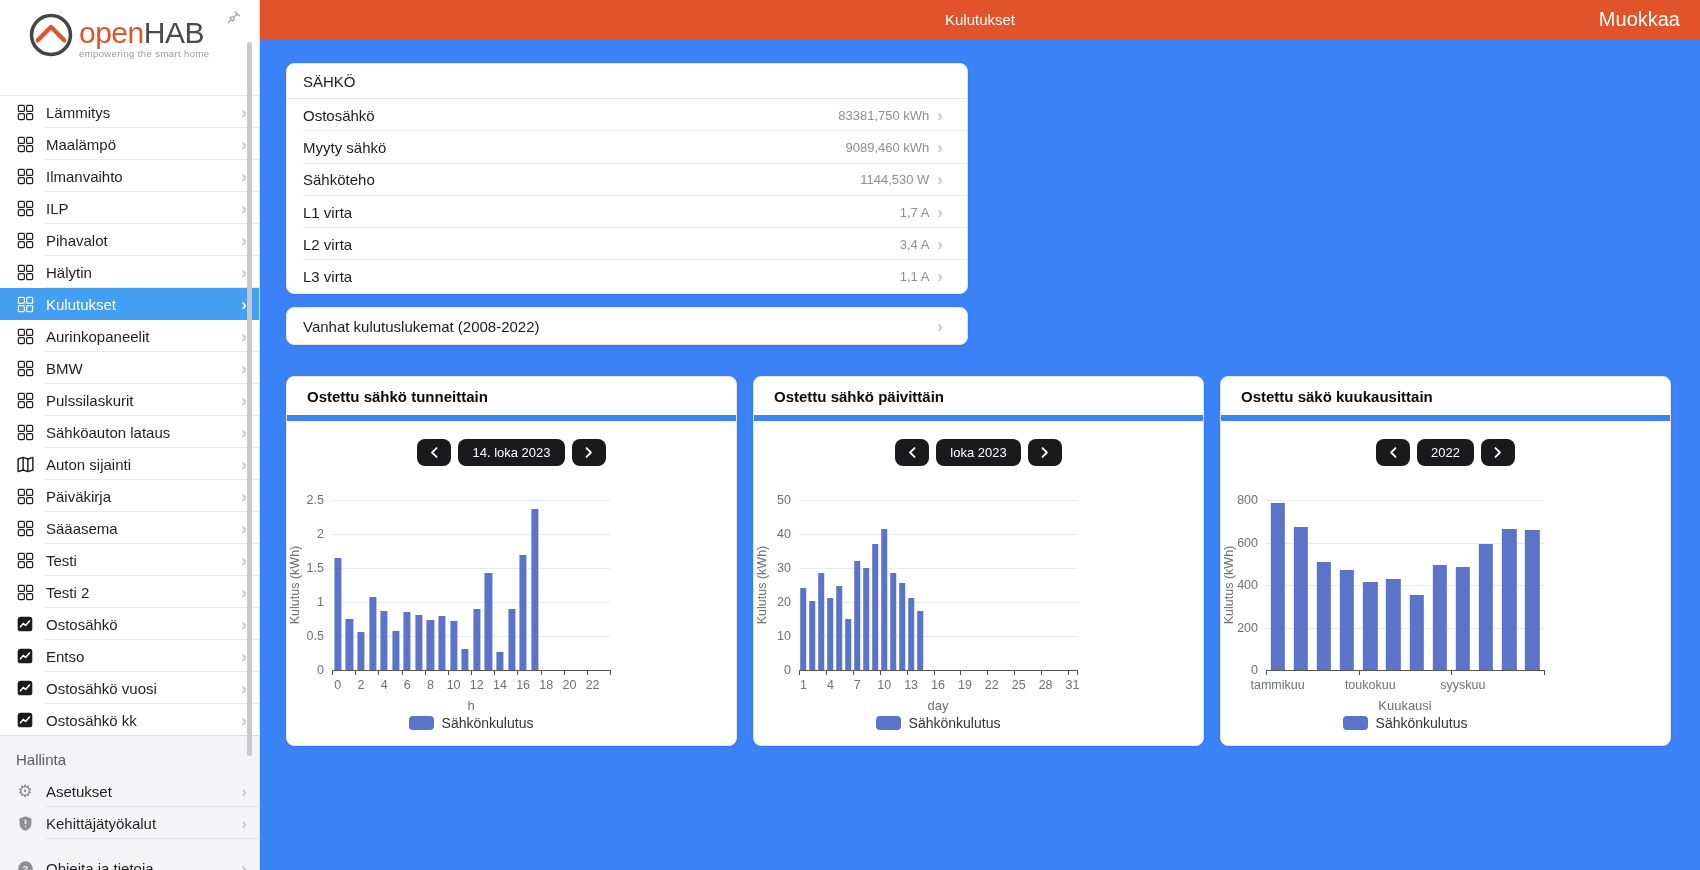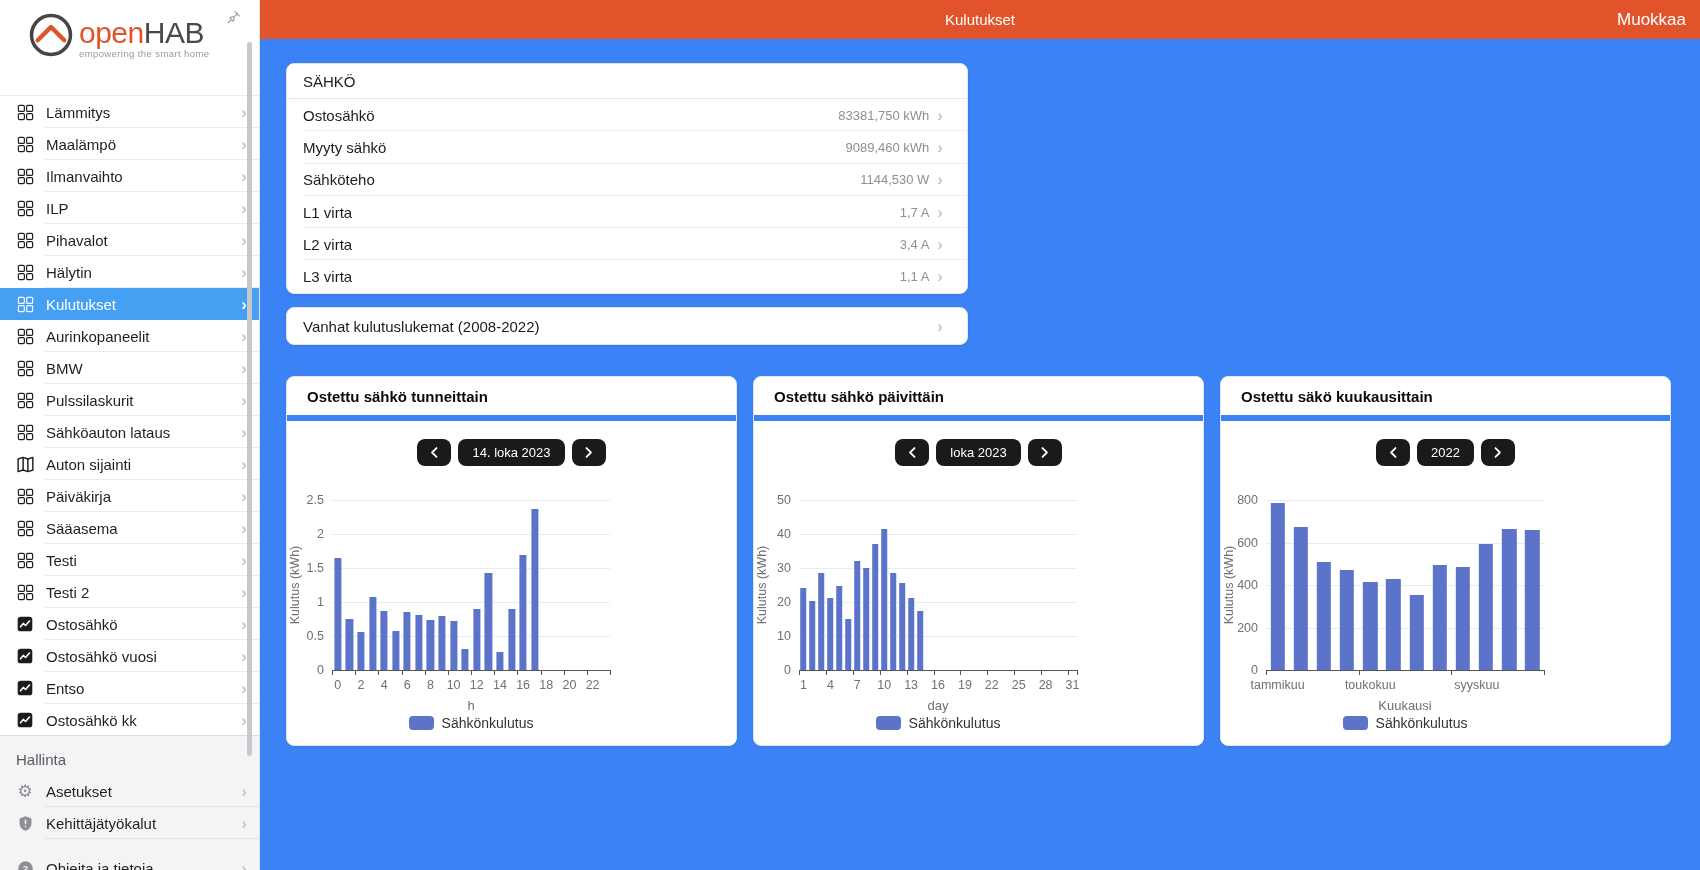--- a/index.html
+++ b/index.html
@@ -3,21 +3,21 @@
 <meta charset="utf-8">
 <style>
   html,body{margin:0;padding:0}
   body{width:1700px;height:870px;overflow:hidden;background:#f0f0f1;
        font-family:"Liberation Sans",sans-serif;-webkit-font-smoothing:antialiased}
   .app{position:relative;width:1700px;height:870px}
 
   
   .topbar{position:absolute;left:260px;top:0;right:0;height:39px;display:flex;align-items:center}
   .topbar-title{flex:1;text-align:center;color:#fff;font-size:15px}
-  .topbar-edit{position:absolute;right:14px;top:0;height:39px;display:flex;align-items:center;color:#fff;font-size:17px;cursor:pointer}
+  .topbar-edit{position:absolute;right:20px;top:0;height:39px;display:flex;align-items:center;color:#fff;font-size:20px;cursor:pointer}
 
   
   .sidebar{position:absolute;left:0;top:0;width:260px;height:870px;background:#fff;border-right:1px solid #e2e2e4;box-sizing:border-box}
   .logo{display:flex;align-items:flex-end;padding:20px 0 0 28px;height:58px;box-sizing:border-box}
   .logo-word{margin-left:5px;line-height:1}
   .lw-line{font-size:30px;letter-spacing:-0.5px;margin-top:4px}
   .lw-open{color:#e1532b}
   .lw-hab{color:#4a4a4a}
   .tagline{font-size:9.5px;color:#9a9a9a;text-align:right;margin-top:1px;letter-spacing:0.4px}
   .pin{position:absolute;right:18px;top:10px;cursor:pointer}
@@ -300,31 +300,31 @@
           <span class="lbl">Ostosähkö</span>
           <span class="chev"></span>
         </div>
         <div class="side-item">
           <span class="icn">
             <svg width="18" height="18" viewBox="0 0 16 16">
               <rect x="1.5" y="1.5" width="13" height="13" rx="2.6" fill="currentColor"></rect>
               <polyline points="4,10.5 6.5,7.5 8.5,9.3 12,5.3" fill="none" stroke="#fff" stroke-width="1.4" stroke-linecap="round" stroke-linejoin="round"></polyline>
             </svg>
           </span>
-          <span class="lbl">Ostosähkö vuosi</span>
+          <span class="lbl">Entso</span>
           <span class="chev"></span>
         </div>
         <div class="side-item">
           <span class="icn">
             <svg width="18" height="18" viewBox="0 0 16 16">
               <rect x="1.5" y="1.5" width="13" height="13" rx="2.6" fill="currentColor"></rect>
               <polyline points="4,10.5 6.5,7.5 8.5,9.3 12,5.3" fill="none" stroke="#fff" stroke-width="1.4" stroke-linecap="round" stroke-linejoin="round"></polyline>
             </svg>
           </span>
-          <span class="lbl">Entso</span>
+          <span class="lbl">Ostosähkö vuosi</span>
           <span class="chev"></span>
         </div>
         <div class="side-item">
           <span class="icn">
             <svg width="18" height="18" viewBox="0 0 16 16">
               <rect x="1.5" y="1.5" width="13" height="13" rx="2.6" fill="currentColor"></rect>
               <polyline points="4,10.5 6.5,7.5 8.5,9.3 12,5.3" fill="none" stroke="#fff" stroke-width="1.4" stroke-linecap="round" stroke-linejoin="round"></polyline>
             </svg>
           </span>
           <span class="lbl">Ostosähkö kk</span>
@@ -609,21 +609,21 @@
               <div class="bar" style="left: 70.8333%; width: 5.16667%; transform: translateX(-50%); height: 103.062px; background: rgb(91, 115, 201);"></div>
               <div class="bar" style="left: 79.1667%; width: 5.16667%; transform: translateX(-50%); height: 125.8px; background: rgb(91, 115, 201);"></div>
               <div class="bar" style="left: 87.5%; width: 5.16667%; transform: translateX(-50%); height: 141.312px; background: rgb(91, 115, 201);"></div>
               <div class="bar" style="left: 95.8333%; width: 5.16667%; transform: translateX(-50%); height: 140.25px; background: rgb(91, 115, 201);"></div>
               <div class="xtickmark" style="left: 0%;"></div>
               <div class="xtickmark" style="left: 33.3333%;"></div>
               <div class="xtickmark" style="left: 66.6667%;"></div>
               <div class="xtickmark" style="left: 100%;"></div>
               <div class="xlab" style="left: 4.16667%;">tammikuu</div>
               <div class="xlab" style="left: 37.5%;">toukokuu</div>
-              <div class="xlab" style="left: 70.8333%; margin-left: 14px;">syyskuu</div>
+              <div class="xlab" style="left: 70.8333%;">syyskuu</div>
               <div class="xname">Kuukausi</div>
             </div>
             <div class="legend">
               <span class="sw" style="background: rgb(91, 115, 201);"></span>
               <span class="lt">Sähkönkulutus</span>
             </div>
           </div>
         </div>
       </div>
   </main>

